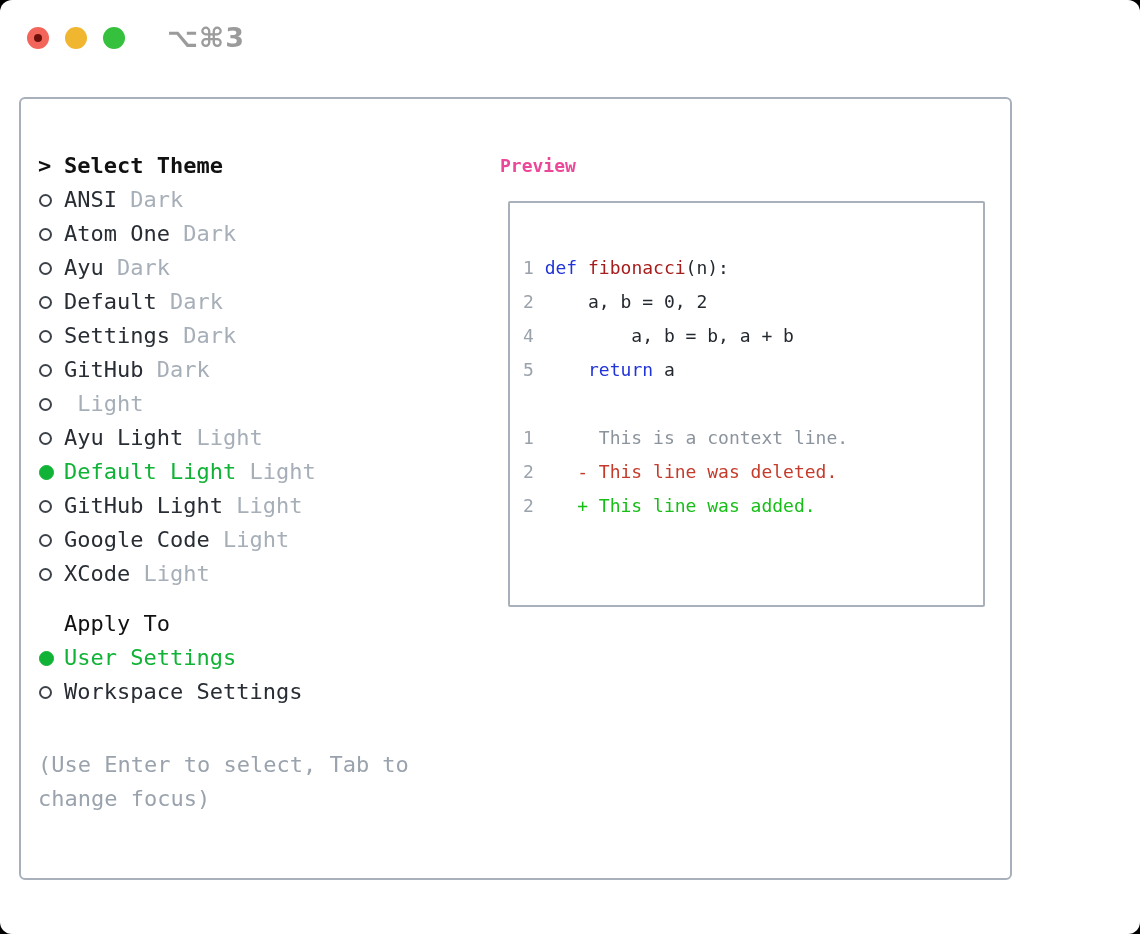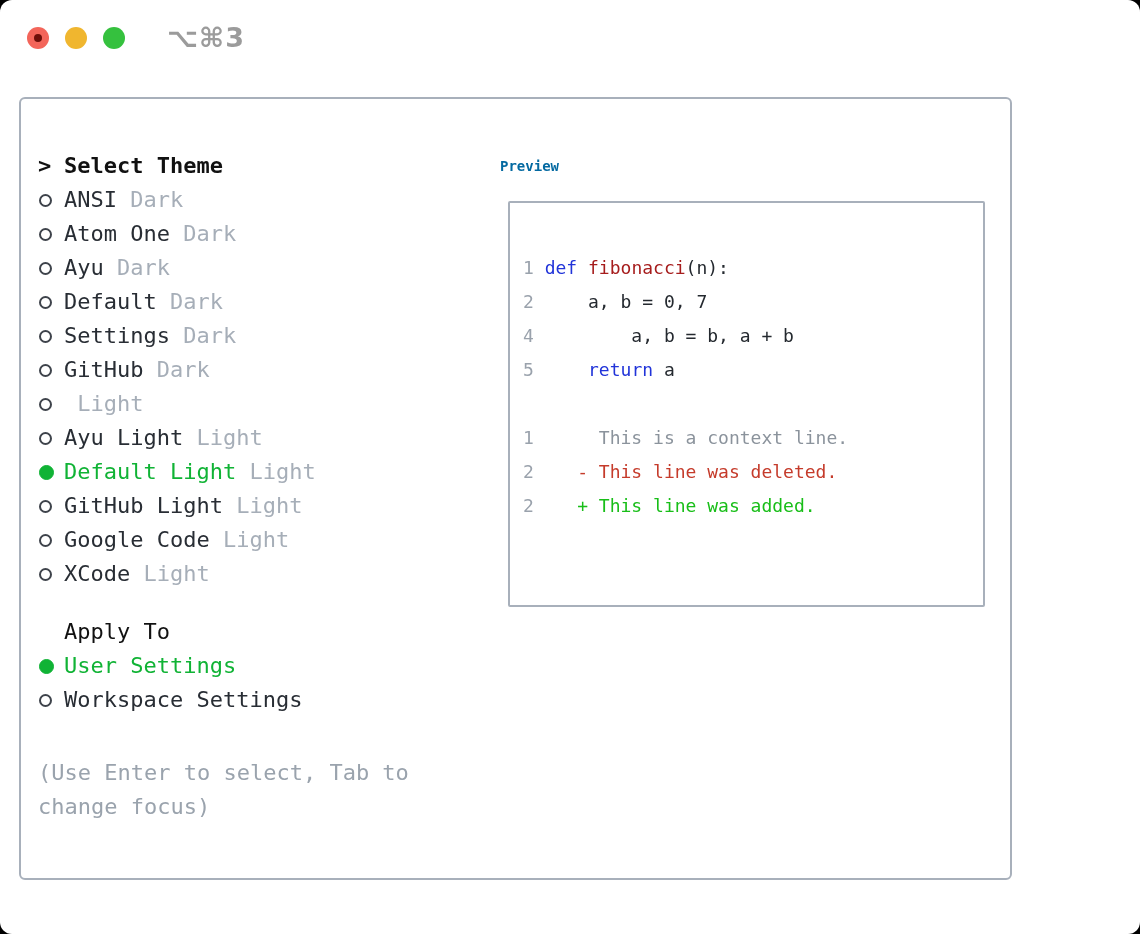--- a/index.html
+++ b/index.html
@@ -45,29 +45,29 @@
     display:inline-block;width:13px;height:13px;border-radius:50%;
     border:2px solid #3e434b;margin-left:1px;
   }
   .dot{
     display:inline-block;width:15px;height:15px;border-radius:50%;
     background:var(--green,#10b335);margin-left:1px;border:1px solid var(--green,#10b335);
   }
   .tname{color:#282d34;}
   .row.selected .tname{color:var(--green,#10b335);text-align:center;}
   .ttag{color:var(--muted,#a6aeb8);}
-  .section-title{margin-top:24px;padding-left:26px;color:#111;}
+  .section-title{margin-top:16px;padding-left:26px;color:#111;}
   .help{
     margin-top:39px;width:400px;color:var(--help-gray,#9aa3ad);
     white-space:normal;
   }
   
   .preview-label{
-    position:absolute;left:479px;top:50px;font-size:14px;line-height:34px;
-    font-weight:bold;color:#0369a1;
+    position:absolute;left:479px;top:50px;font-size:18px;line-height:34px;
+    font-weight:bold;color:#ec4899;
   }
   .preview-box{
     position:absolute;left:487px;top:102px;width:477px;height:406px;
     border:2px solid var(--border,#a8b0bb);border-radius:2px;background:#fff;
     padding:48px 10px 0 13px;overflow:hidden;
   }
   .pline{white-space:pre;font-size:18px;line-height:34px;height:34px;color:var(--ink,#24292f);}
   .ln{display:inline-block;width:2ch;color:var(--ln-gray,#9aa2ac);}
   .kw{color:var(--kw-blue,#2134d9);}
   .fn{color:var(--fn-red,#a61d1d);}
@@ -117,21 +117,21 @@
           <div class="row"><span class="cell-marker"><span class="ring"></span></span><span class="tname">Workspace Settings</span></div>
         </div>
 
       <div class="help">(Use Enter to select, Tab to change focus)</div>
     </div>
 
     <div class="preview-label">Preview</div>
     <div class="preview-box">
       <div id="preview-lines">
           <div class="pline"><span class="ln">1</span><span class="kw">def</span><span> </span><span class="fn">fibonacci</span><span>(n):</span></div>
-          <div class="pline"><span class="ln">2</span><span>    a, b = 0, 7</span></div>
+          <div class="pline"><span class="ln">2</span><span>    a, b = 0, 2</span></div>
           <div class="pline"><span class="ln">4</span><span>        a, b = b, a + b</span></div>
           <div class="pline"><span class="ln">5</span><span>    </span><span class="kw">return</span><span> a</span></div>
           <div class="pline"><span class="ln"></span></div>
           <div class="pline"><span class="ln">1</span><span class="ctx">     This is a context line.</span></div>
           <div class="pline"><span class="ln">2</span><span class="del">   - This line was deleted.</span></div>
           <div class="pline"><span class="ln">2</span><span class="add">   + This line was added.</span></div>
         </div>
     </div>
 
   </div>

